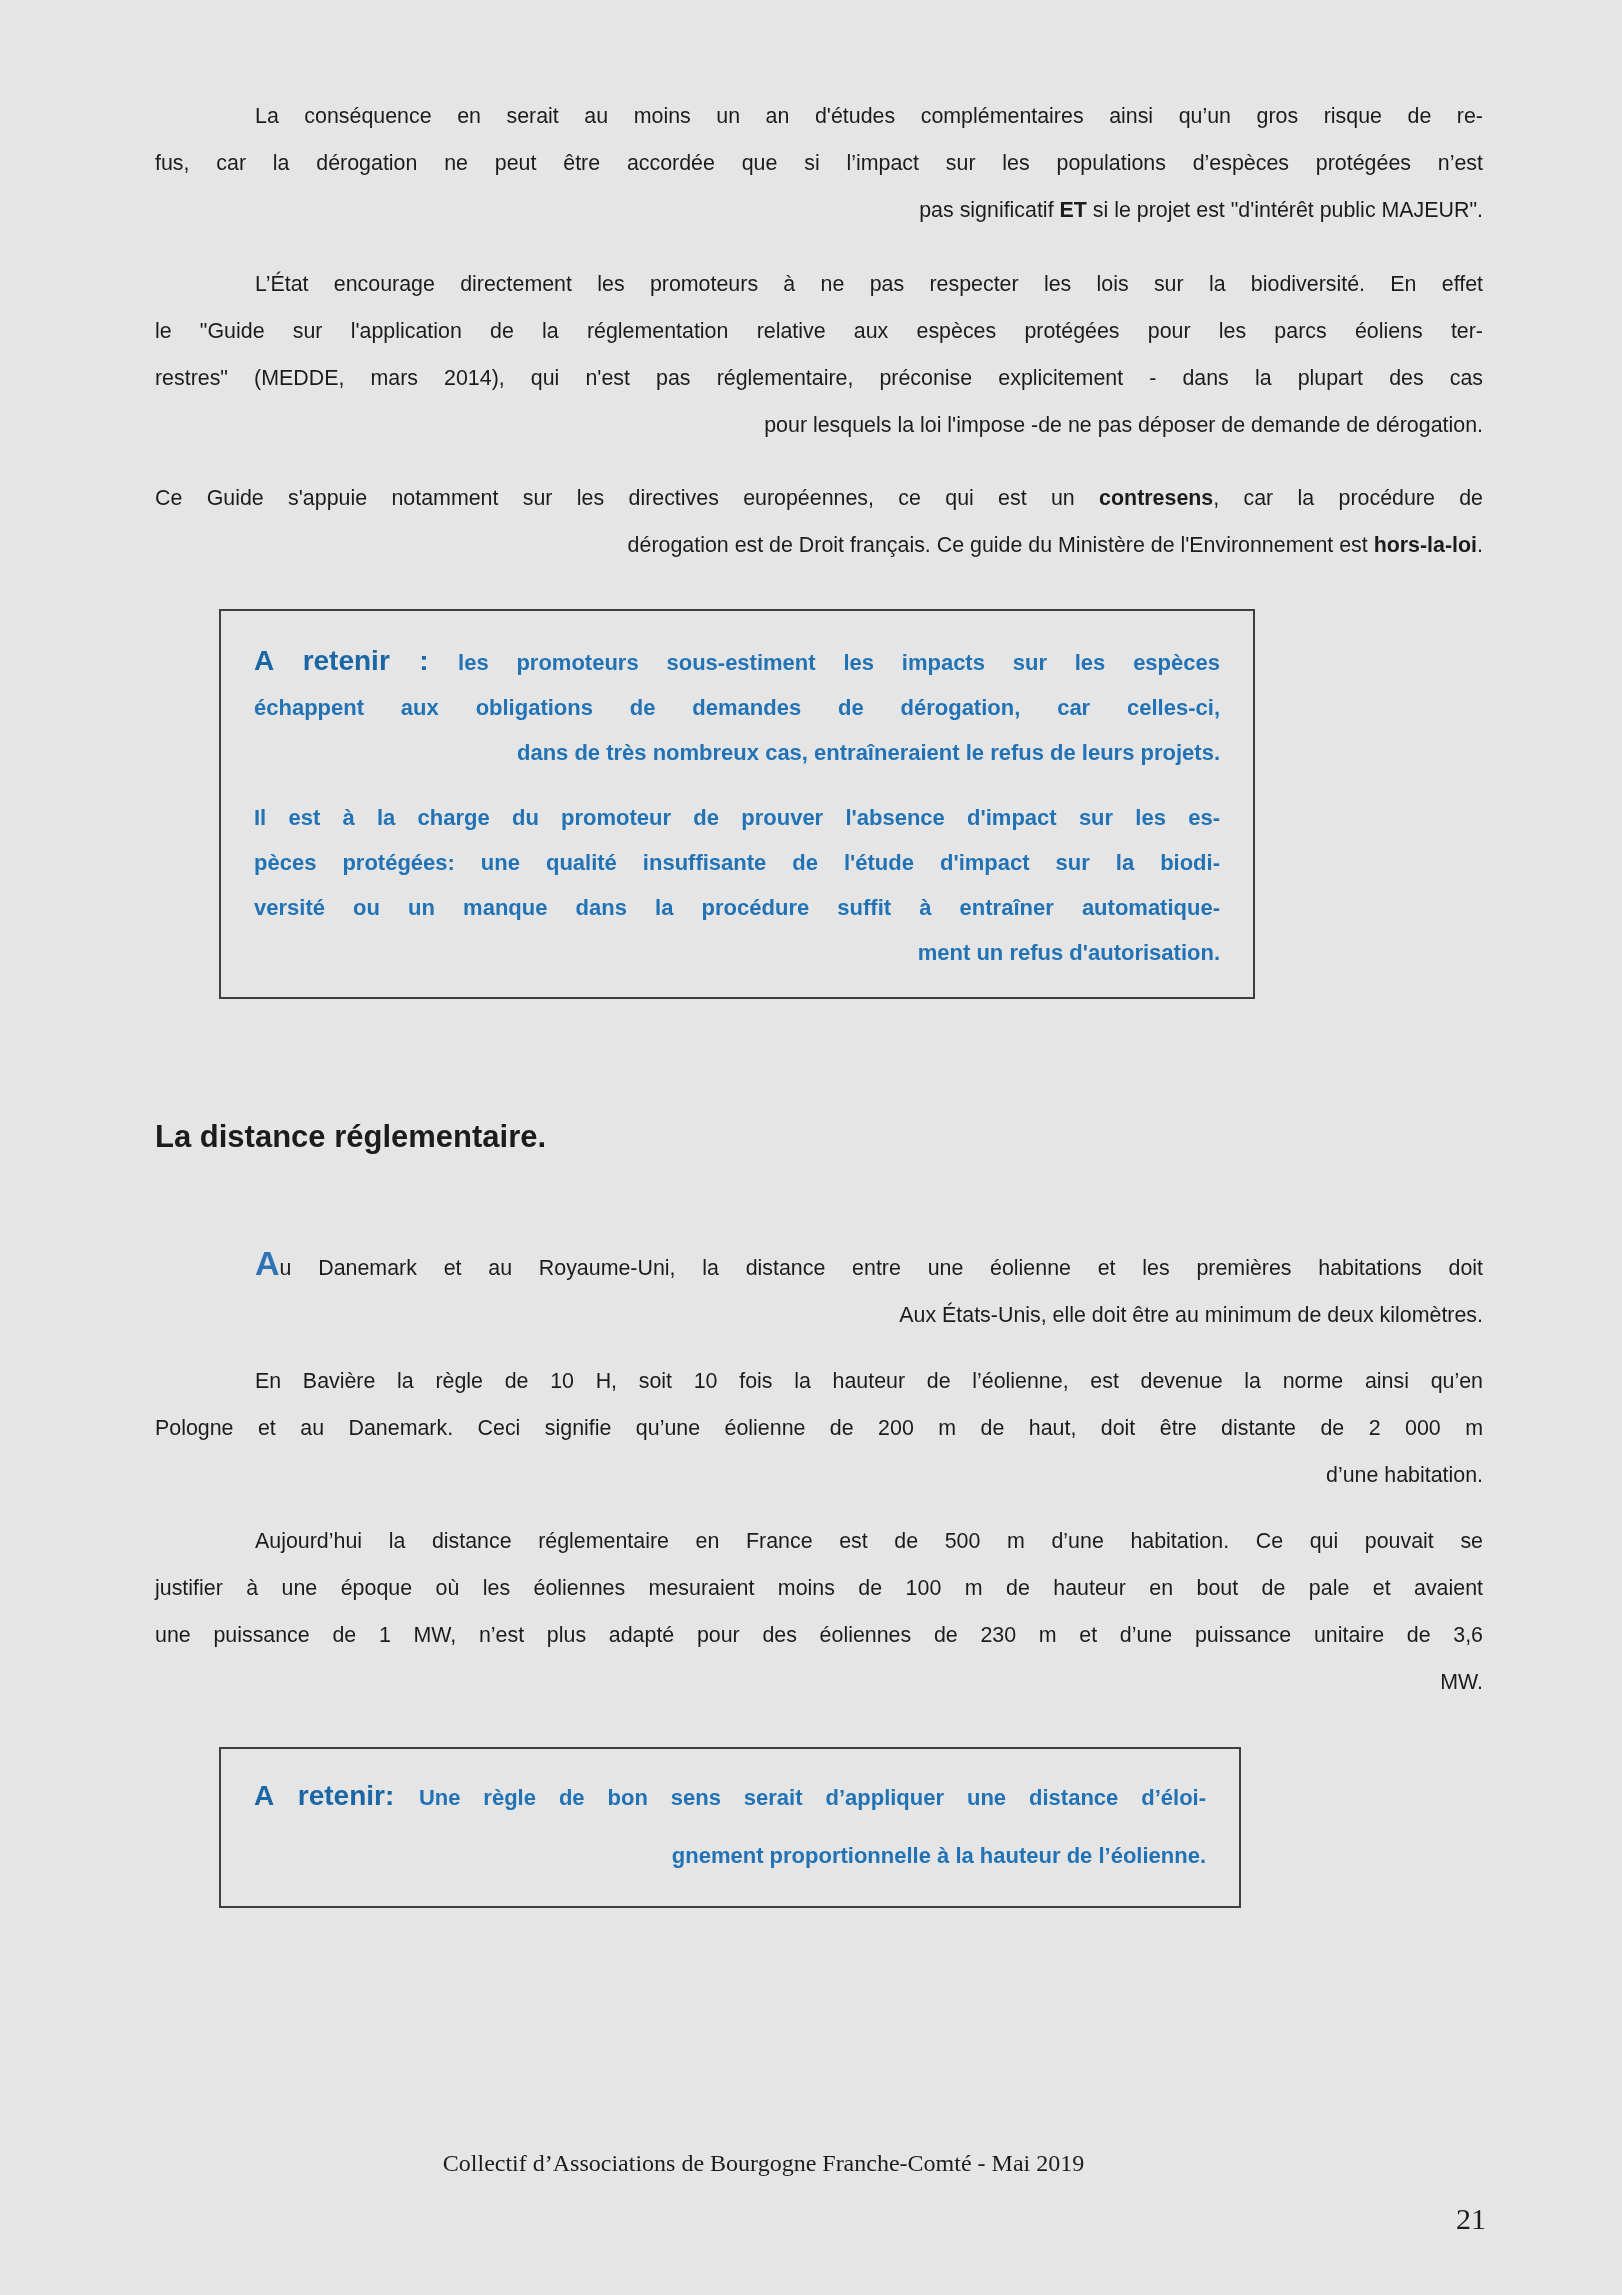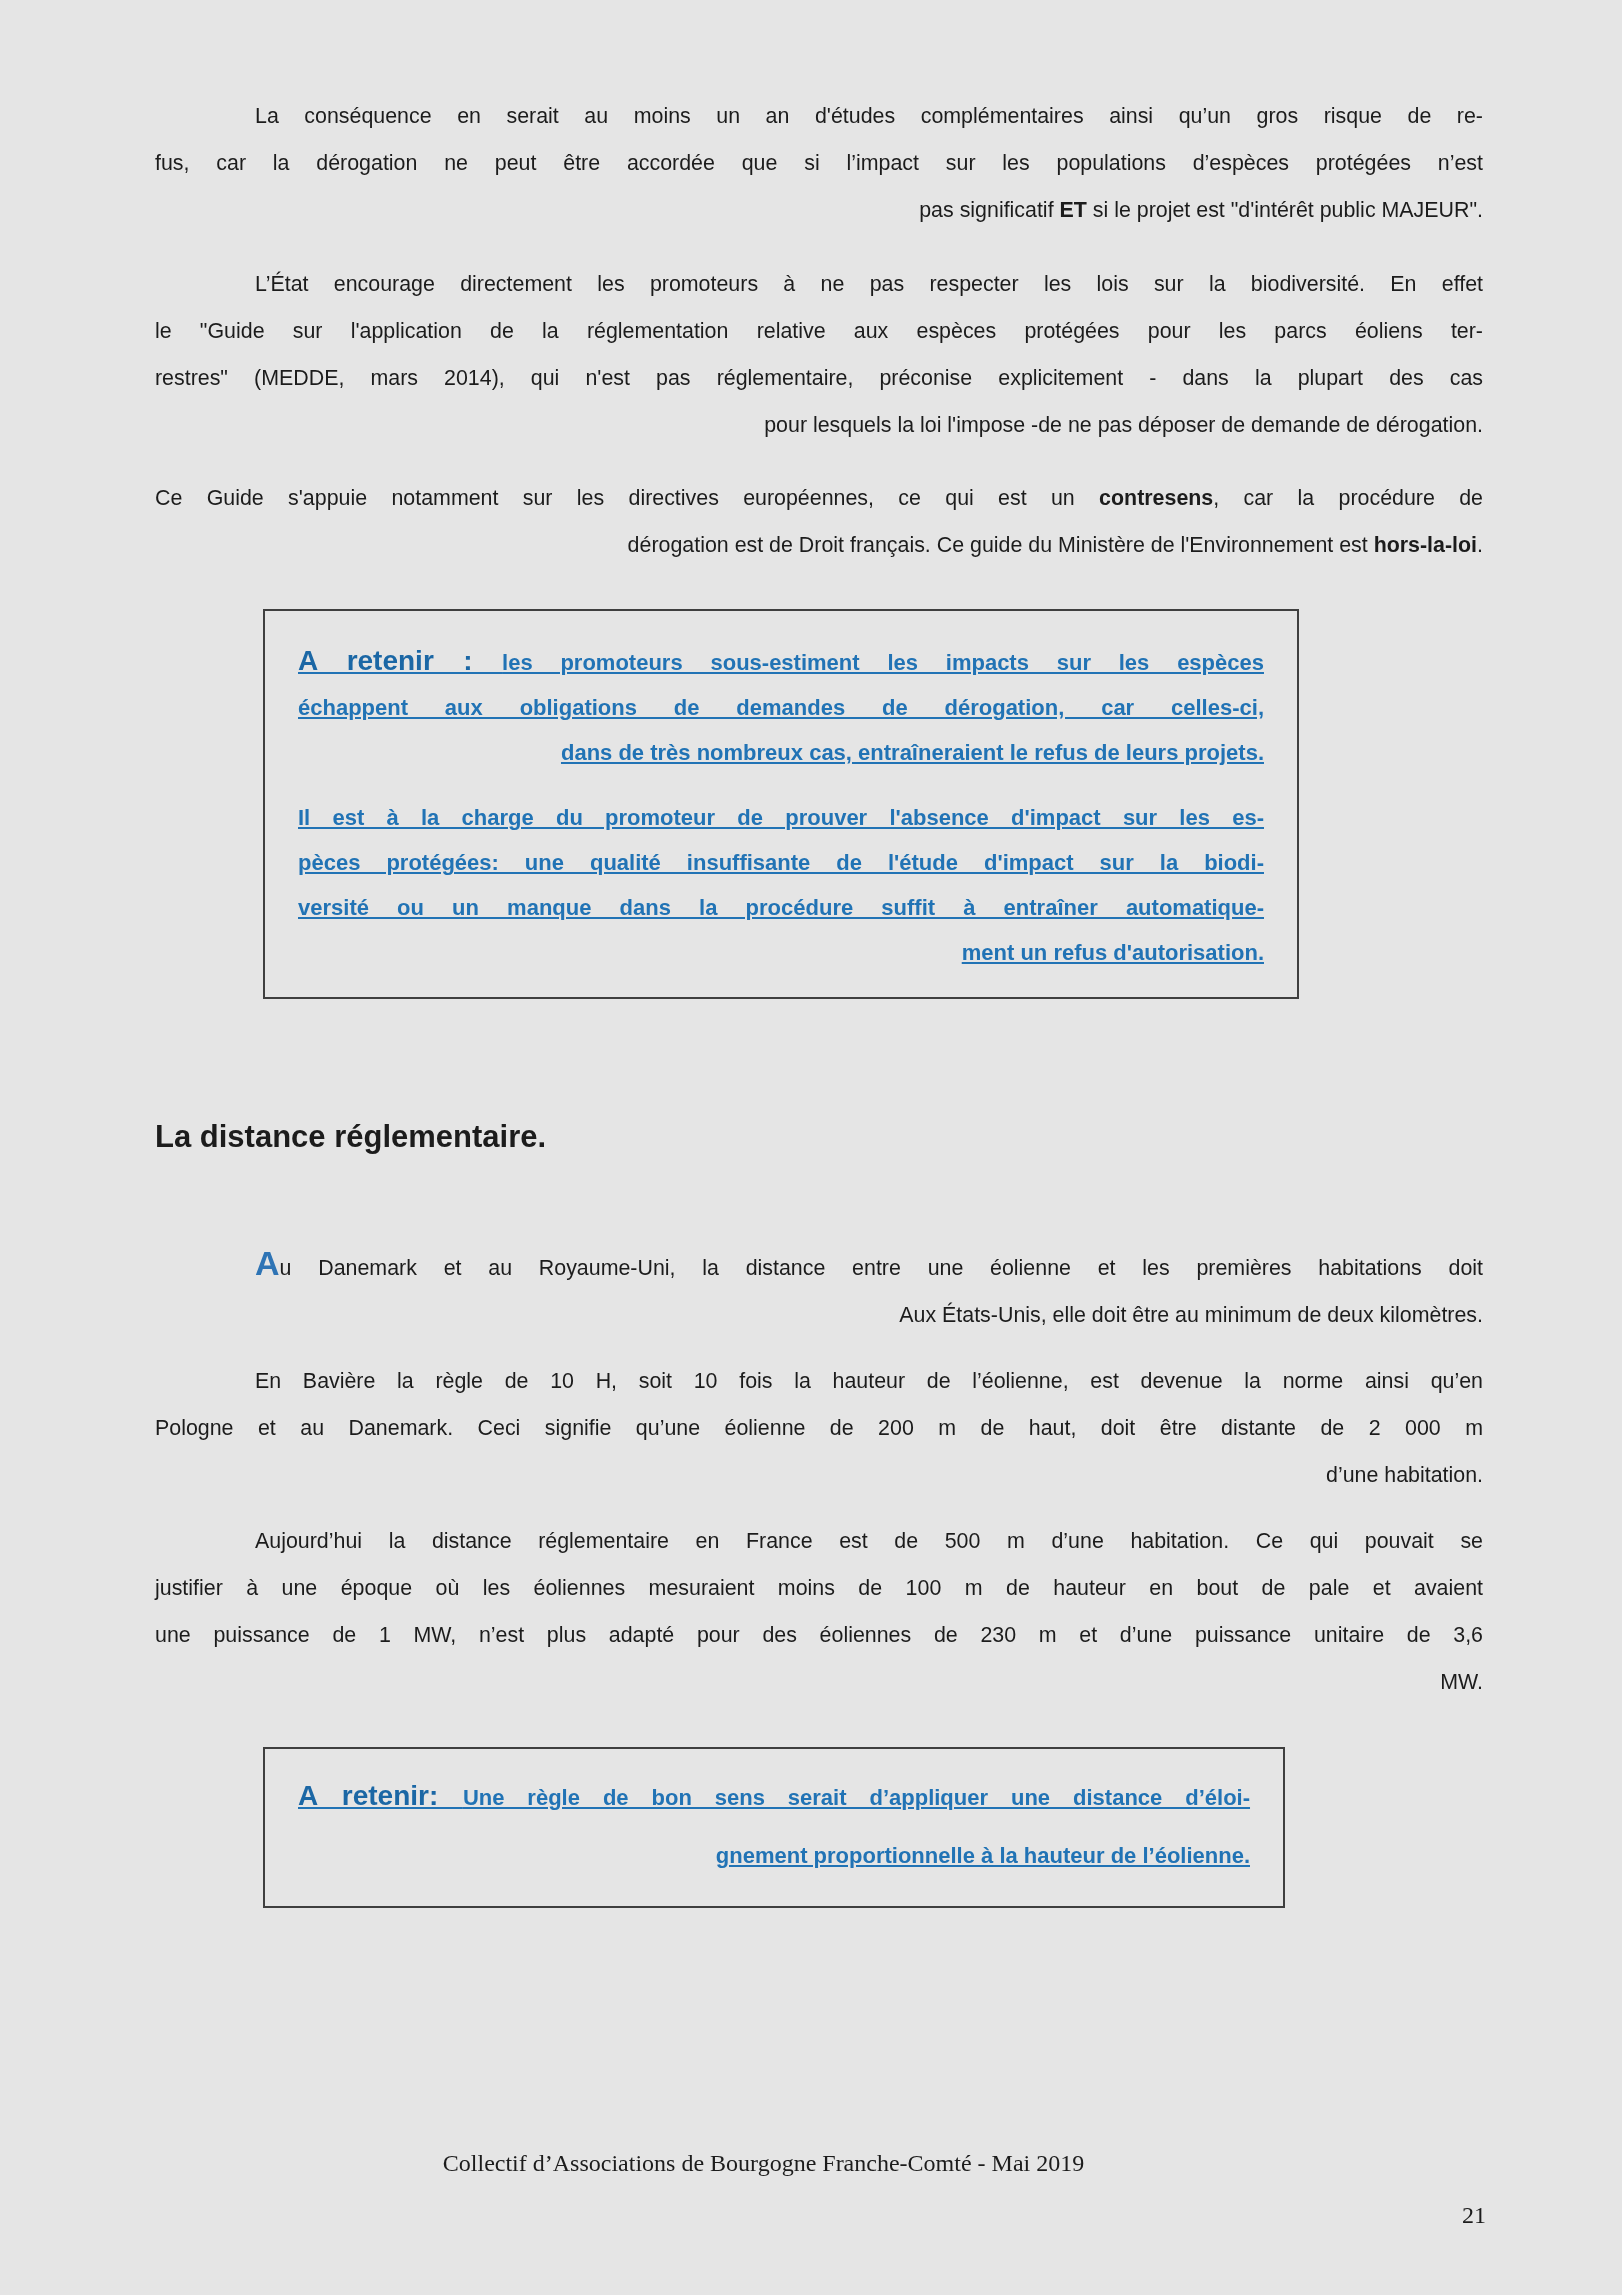--- a/index.html
+++ b/index.html
@@ -30,24 +30,24 @@
   .b{font-weight:bold;}
   .drop{font-size:34px;font-weight:bold;color:var(--drop);}
   .label{font-size:28px;color:var(--label);}
   .heading{
     font-size:31px;line-height:41px;font-weight:bold;
     margin:0;color:var(--text);
   }
   .callout{
     box-sizing:border-box;
     border:2.2px solid var(--border);
-    width:1036px;margin-left:108px;
+    width:1036px;margin-left:64px;
     padding:26.6px 33px 22px 33px;
     color:var(--accent);font-weight:bold;
-    font-size:22px;line-height:45px;text-decoration:underline;
+    font-size:22px;line-height:45px;
   }
   .callout .para{margin:0 0 20.7px 0;}
   .callout .para:last-child{margin-bottom:0;}
   
   #flow > :nth-child(3){margin-bottom:0;}
   #flow > :nth-child(4){margin-top:40px;}
   #flow > :nth-child(5){margin-top:117px;}
   #flow > :nth-child(6){margin-top:83px;margin-bottom:19px;}
   #flow > :nth-child(7){margin-bottom:19px;}
   #flow > :nth-child(8){margin-bottom:0;}
@@ -58,21 +58,21 @@
   }
   .footer{
     position:absolute;top:2150px;left:0;width:1505px;
     text-align:center;
     font-family:"Liberation Serif", serif;
     font-size:24px;color:var(--text);margin-left:11px;
   }
   .page-number{
     position:absolute;top:2202px;right:137px;
     font-family:"Liberation Serif", serif;
-    font-size:24px;color:var(--text);
+    font-size:30px;color:var(--text);
   }
 </style>
 </head>
 <body>
 
 <div class="page">
   <div class="content" id="flow">
       <div class="para ind">
         <div class="line j">La conséquence en serait  au moins un an d'études complémentaires ainsi qu’un gros risque de re-</div>
         <div class="line j">fus, car la dérogation ne peut être accordée que si l’impact sur les populations d’espèces protégées n’est</div>

